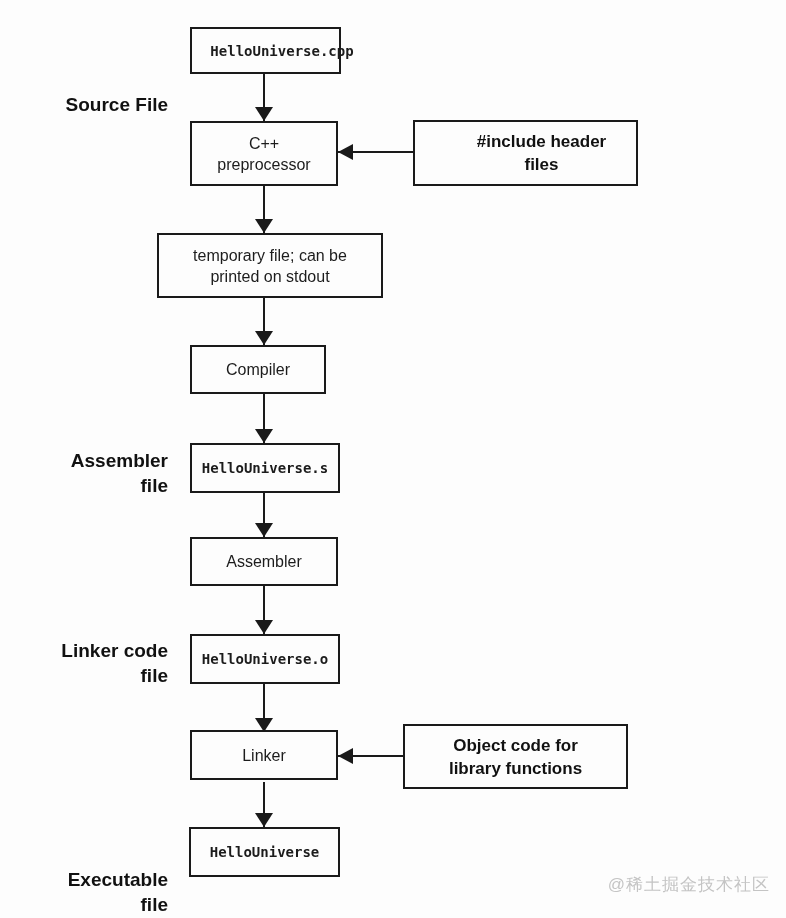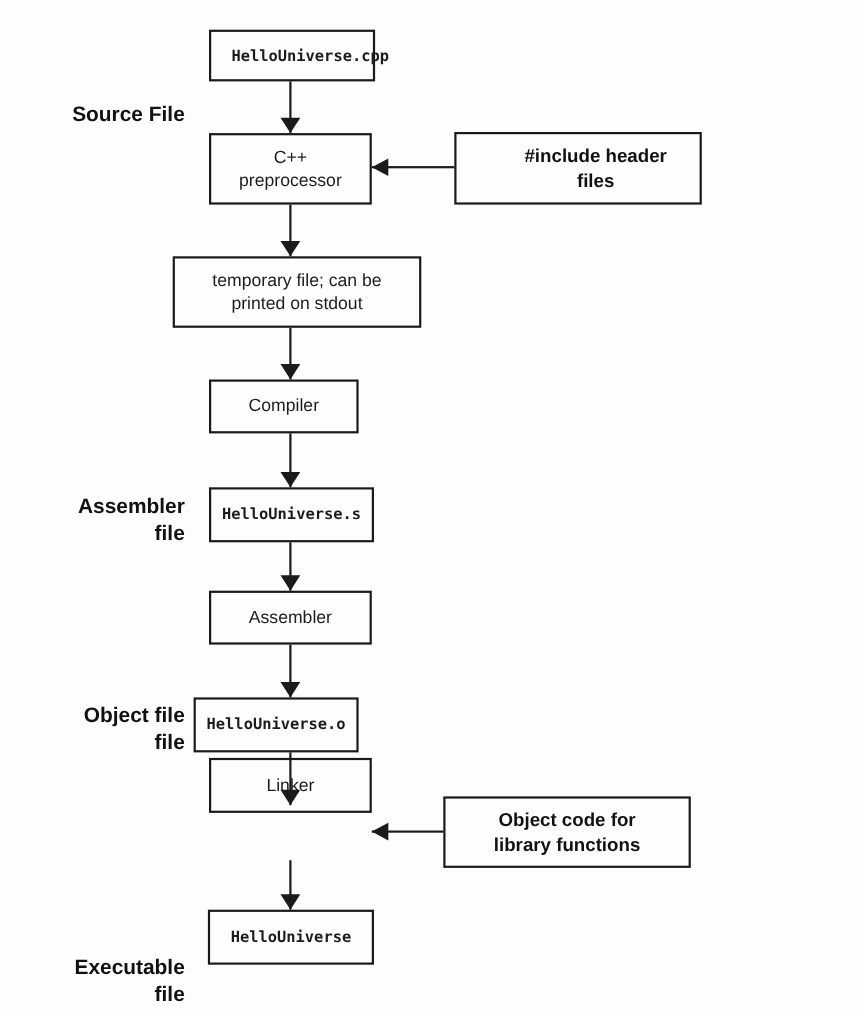--- a/index.html
+++ b/index.html
@@ -80,42 +80,42 @@
   }
 </style>
 </head>
 <body>
 
 <div id="canvas">
 
   <div class="side-label" style="left:8px; top:92px; width:160px;">Source File</div>
   <div class="side-label" style="left:8px; top:448px; width:160px;">Assembler
 file</div>
-  <div class="side-label" style="left:8px; top:638px; width:160px;">Object file
+  <div class="side-label" style="left:8px; top:638px; width:160px;">Linker code
 file</div>
   <div class="side-label" style="left:8px; top:838px; width:160px;margin-top:29px;">Executable
 file</div>
 
   <div class="box mono-box" style="left:190px; top:27px;  width:151px; height:47px;padding-left:33px;">HelloUniverse.cpp</div>
 
   <div class="box sans-box" style="left:190px; top:121px; width:148px; height:65px;">C++
 preprocessor</div>
 
   <div class="box sans-box" style="left:157px; top:233px; width:226px; height:65px;">temporary file; can be
 printed on stdout</div>
 
   <div class="box sans-box" style="left:190px; top:345px; width:136px; height:49px;">Compiler</div>
 
   <div class="box mono-box" style="left:190px; top:443px; width:150px; height:50px;">HelloUniverse.s</div>
 
   <div class="box sans-box" style="left:190px; top:537px; width:148px; height:49px;">Assembler</div>
 
-  <div class="box mono-box" style="left:176px; top:634px; width:150px; height:50px;">HelloUniverse.o</div>
+  <div class="box mono-box" style="left:190px; top:634px; width:150px; height:50px;">HelloUniverse.o</div>
 
-  <div class="box sans-box" style="left:190px; top:689px; width:148px; height:50px;">Linker</div>
+  <div class="box sans-box" style="left:190px; top:730px; width:148px; height:50px;">Linker</div>
 
   <div class="box mono-box" style="left:189px; top:827px; width:151px; height:50px;">HelloUniverse</div>
 
   <div class="box bold-box" style="left:413px; top:120px; width:225px; height:66px;padding-left:32px;">#include header
 files</div>
 
   <div class="box bold-box" style="left:403px; top:724px; width:225px; height:65px;">Object code for
 library functions</div>
 
   <div class="varrow" style="left:263px; top:74px;  height:47px;"></div>
@@ -123,14 +123,15 @@
   <div class="varrow" style="left:263px; top:298px; height:47px;"></div>
   <div class="varrow" style="left:263px; top:394px; height:49px;"></div>
   <div class="varrow" style="left:263px; top:493px; height:44px;"></div>
   <div class="varrow" style="left:263px; top:586px; height:48px;"></div>
   <div class="varrow" style="left:263px; top:684px; height:48px;"></div>
   <div class="varrow" style="left:263px; top:782px; height:45px;"></div>
 
   <div class="harrow" style="left:338px; top:151px; width:75px;"></div>
   <div class="harrow" style="left:338px; top:755px; width:65px;"></div>
 
+  <div class="watermark">@稀土掘金技术社区</div>
 
 </div>
 
 </body></html>

